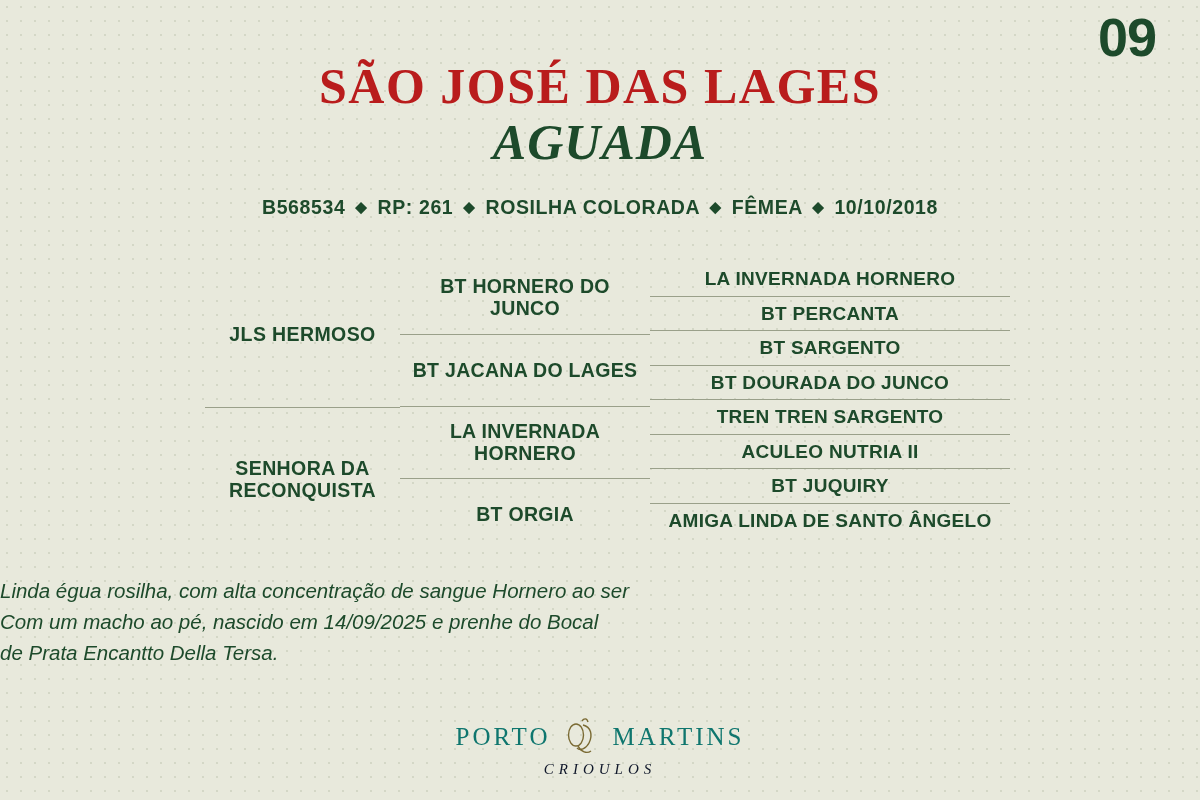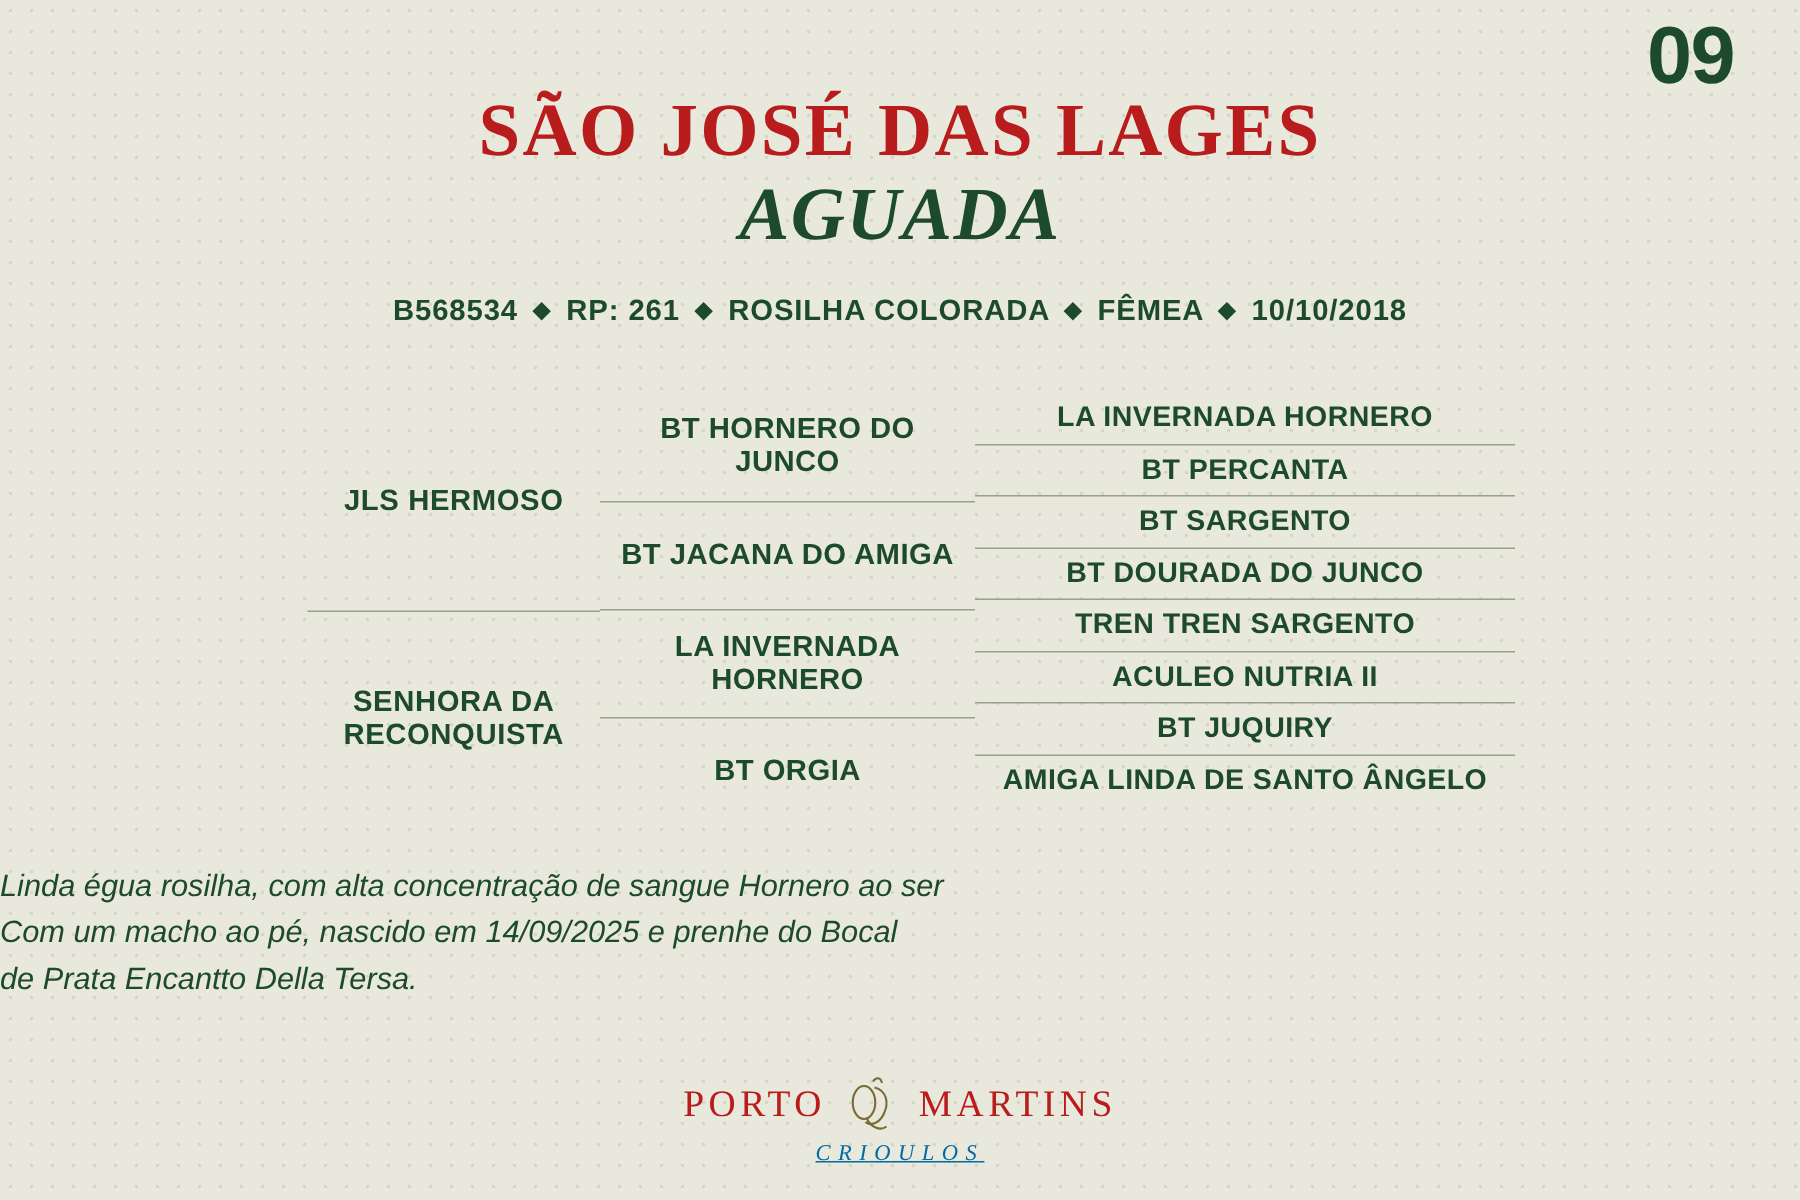--- a/index.html
+++ b/index.html
@@ -146,35 +146,34 @@
   .logo-row {
     display: flex;
     align-items: center;
     justify-content: center;
     gap: 14px;
   }
   .logo-word {
     font-family: "Liberation Serif", serif;
     font-size: 25px;
     letter-spacing: 3px;
-    color: #b91c1c;
+    color: #0f766e;
   }
   .logo-mark {
     width: 34px;
     height: 44px;
     position: relative;
   }
   .logo-sub {
     margin-top: 2px;
     font-family: "Liberation Serif", serif;
     font-style: italic;
     font-size: 15px;
     letter-spacing: 5px;
-    color: #0369a1;
-    text-decoration: underline;
+    color: #0f172a;
   }
 </style>
 </head>
 <body>
 
 <div class="page">
   <div class="bg-texture"></div>
 
   <div class="lot-number">09</div>
 
@@ -196,21 +195,21 @@
 
   <div class="pedigree">
 
     <div class="col col-1">
       <div class="cell c1">JLS HERMOSO</div>
       <div class="cell c1 rule-top">SENHORA DA RECONQUISTA</div>
     </div>
 
     <div class="col col-2">
       <div class="cell c2">BT HORNERO DO JUNCO</div>
-      <div class="cell c2 rule-top">BT JACANA DO AMIGA</div>
+      <div class="cell c2 rule-top">BT JACANA DO LAGES</div>
       <div class="cell c2 rule-top">LA INVERNADA HORNERO</div>
       <div class="cell c2 rule-top">BT ORGIA</div>
     </div>
 
     <div class="col col-3">
       <div class="cell c3 rule-bottom">LA INVERNADA HORNERO</div>
       <div class="cell c3 rule-bottom">BT PERCANTA</div>
       <div class="cell c3 rule-bottom">BT SARGENTO</div>
       <div class="cell c3 rule-bottom">BT DOURADA DO JUNCO</div>
       <div class="cell c3 rule-bottom">TREN TREN SARGENTO</div>

